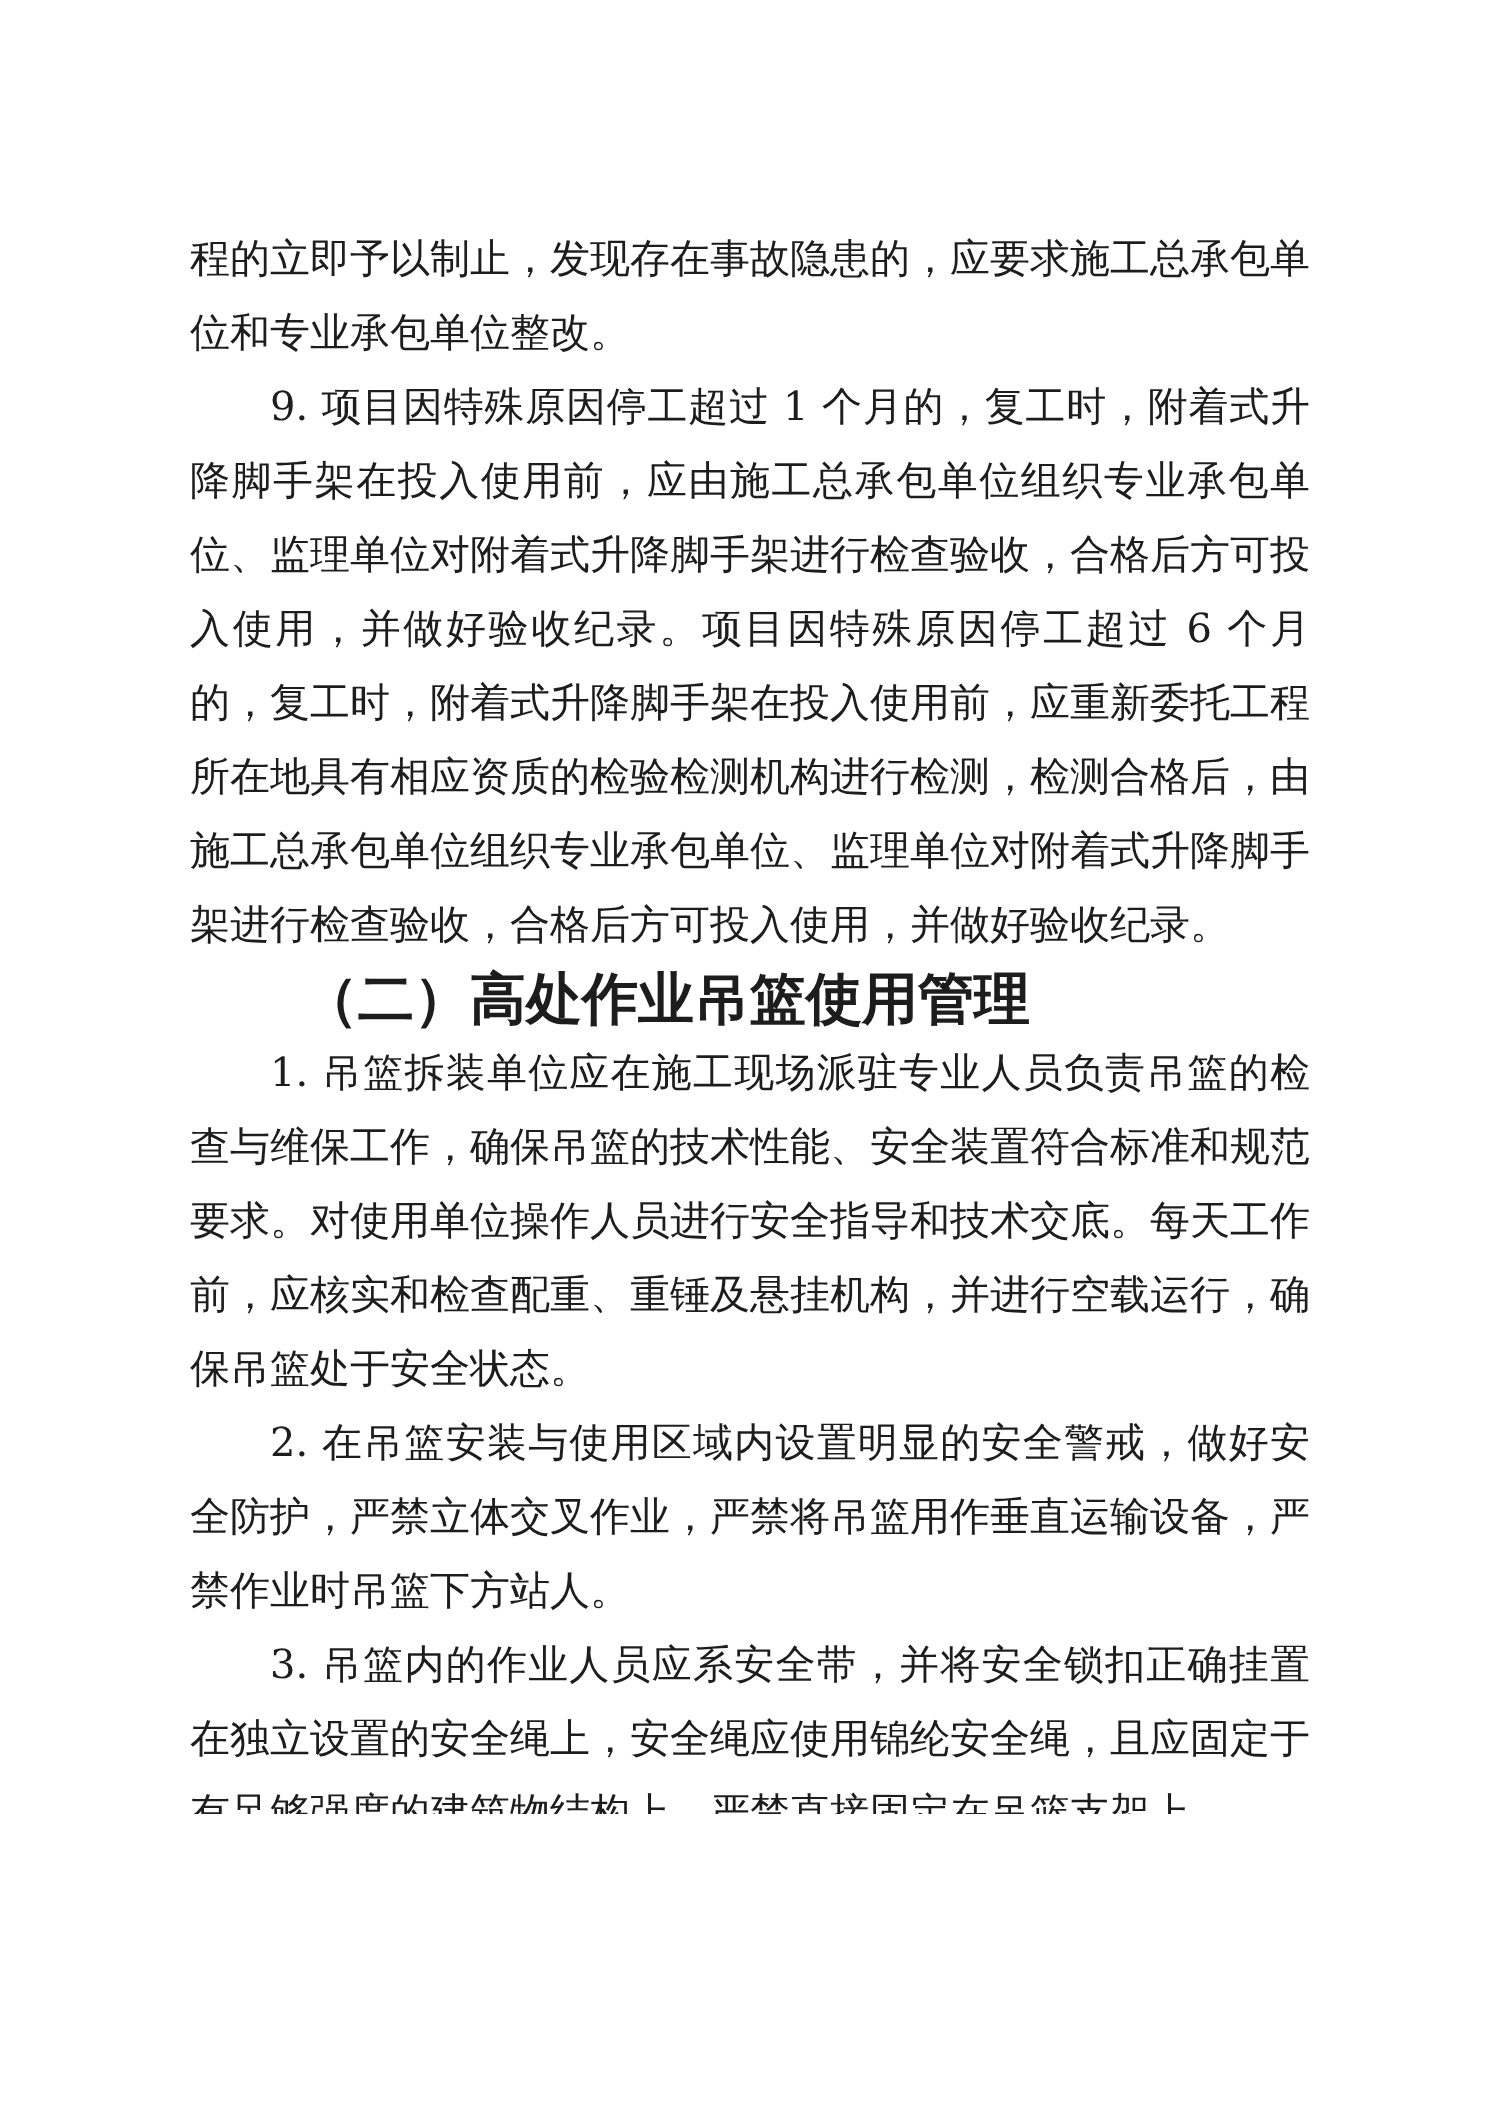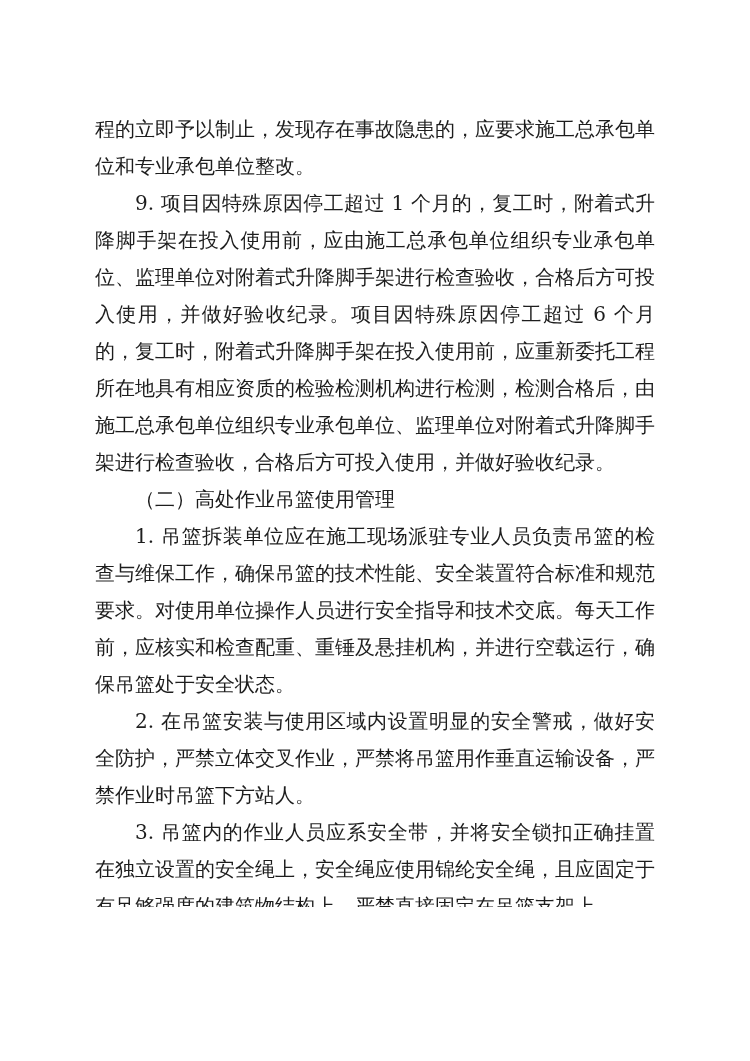--- a/index.html
+++ b/index.html
@@ -32,22 +32,22 @@
     word-break: break-all;
   }
   .para.continuation {
     text-indent: 0;
   }
   .para.numbered {
     text-indent: 2em;
   }
   .para.heading {
     text-indent: 2em;
-    font-weight: normal;
-    font-size: 20px;
+    font-weight: bold;
+    font-size: 28px;
     line-height: 37px;
   }
   .footer {
     position: absolute;
     top: 941px;
     right: 108px;
     height: 24px;
     line-height: 24px;
     font-size: 19px;
     color: #1d1d1d;

